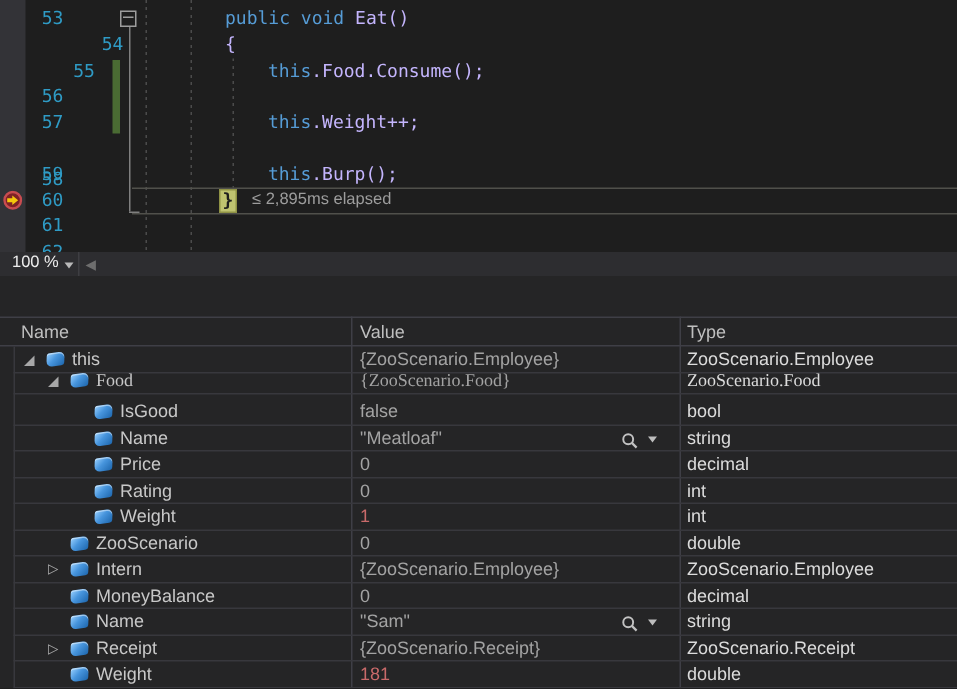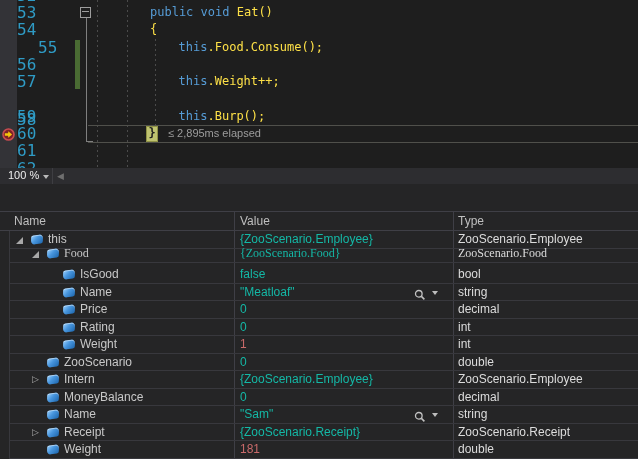--- a/index.html
+++ b/index.html
@@ -2,26 +2,26 @@
 <html><head>
 <meta charset="utf-8">
 <style>
   html,body{margin:0;padding:0;background:#1a1a1a;}
   .screen{position:relative;width:638px;height:459px;background:#252526;overflow:hidden;
           font-family:"Liberation Sans","DejaVu Sans",sans-serif;-webkit-font-smoothing:antialiased;}
 
   
   .editor{position:absolute;top:0;left:0;width:638px;height:168px;background:#1E1E1E;overflow:hidden;}
   .bpmargin{position:absolute;left:0;top:0;width:17px;height:168px;background:#333337;}
-  .lnum{position:absolute;left:17px;width:36px;height:17.3px;line-height:17.3px;text-align:left;
-        font-family:"DejaVu Sans Mono",monospace;font-size:16px;color:#2F9BC5;}
+  .lnum{position:absolute;left:17px;width:36px;height:17.3px;line-height:17.3px;text-align:center;
+        font-family:"DejaVu Sans Mono",monospace;font-size:12px;color:#2F9BC5;}
   .cline{position:absolute;height:17.3px;line-height:17.3px;font-family:"DejaVu Sans Mono",monospace;
          font-size:12px;white-space:pre;}
   .c-k{color:#569CD6;}
-  .c-p{color:#fde047;}
+  .c-p{color:#c4b5fd;}
   .guide{position:absolute;width:1px;background-image:repeating-linear-gradient(to bottom,#4B4B4B 0 2px,transparent 2px 5px);}
   .changebar{position:absolute;left:75px;width:5px;background:#4A6B33;}
   .cbox{position:absolute;left:80px;width:11px;height:11px;border:1px solid #9D9D9D;background:#1E1E1E;box-sizing:border-box;}
   .cbox::after{content:"";position:absolute;left:1px;right:1px;top:3px;height:1px;background:#9D9D9D;}
   .oline{position:absolute;left:86px;width:1px;background:#7F7F7F;}
   .otick{position:absolute;left:86px;width:7px;height:1px;background:#7F7F7F;}
   .curline{position:absolute;left:88px;right:0;height:18.3px;border-top:1px solid #50504B;border-bottom:1px solid #50504B;box-sizing:border-box;}
   .bracebox{position:absolute;left:146px;width:12px;height:16px;background:#BFC370;border:1px solid #8F9245;
             box-sizing:border-box;color:#1E1E1E;font-family:"DejaVu Sans Mono",monospace;font-size:12px;
             font-weight:bold;text-align:center;line-height:13px;}
@@ -52,21 +52,21 @@
   .leftline{position:absolute;left:9px;width:1px;top:47px;bottom:0;background:#38383D;}
   .abody{position:absolute;top:47px;left:0;right:0;bottom:0;overflow:hidden;}
   .arow{position:absolute;left:0;right:0;height:17.5px;}
   .arow::after{content:"";position:absolute;left:9px;right:0;bottom:0;height:1px;background:#38383D;}
   .exp-open{position:absolute;top:6px;width:0;height:0;border-left:7px solid transparent;border-bottom:7px solid #A8A8A8;}
   .exp-closed{position:absolute;top:2px;font-size:9px;line-height:13px;color:#ABABAB;}
   .ficon{position:absolute;top:4px;width:12px;height:9px;border-radius:2px 4px 2px 4px;
          background:linear-gradient(135deg,#9AD1FF 0%,#4795DD 45%,#1D66AD 100%);
          transform:rotate(-8deg) skewX(-10deg);box-shadow:inset 0 1px 0 rgba(255,255,255,.45);}
   .nm{position:absolute;font-size:12px;line-height:17.5px;color:#C8C8C8;white-space:pre;}
-  .val{position:absolute;left:240px;font-size:12px;line-height:17.5px;color:#14b8a6;white-space:pre;}
+  .val{position:absolute;left:240px;font-size:12px;line-height:17.5px;color:#a3a3a3;white-space:pre;}
   .val.chg{color:#C96A6A;}
   .typ{position:absolute;left:458px;font-size:12px;line-height:17.5px;color:#DCDCDC;white-space:pre;}
   .lens{position:absolute;left:414px;top:3px;width:12px;height:12px;}
   .lenscaret{position:absolute;left:432px;top:7px;width:0;height:0;border-left:3.5px solid transparent;
              border-right:3.5px solid transparent;border-top:4px solid #BDBDBD;}
 </style>
 </head>
 <body>
 
 <div class="screen">
@@ -74,21 +74,21 @@
   <div class="editor">
     <div class="bpmargin"></div>
     <div id="lines-layer">
         <div class="guide" style="left: 96.5px; top: 0px; height: 168px;"></div>
         <div class="guide" style="left: 126.5px; top: 0px; height: 168px;"></div>
         <div class="guide" style="left: 154.5px; top: 38.6px; height: 86.5px;"></div>
         <div class="lnum" style="top: -13.3px;">52</div>
         <div class="lnum" style="top: 4px;">53</div>
         <div class="cline" style="top: 4px; left: 150px;"><span class="c-k">public void </span><span class="c-p">Eat()</span></div>
         <div class="cbox" style="top: 7px;"></div>
-        <div class="lnum" style="top: 21.3px;">54</div>
+        <div class="lnum" style="top: 21.3px; padding-left: 40px;">54</div>
         <div class="cline" style="top: 21.3px; left: 150px;"><span class="c-p">{</span></div>
         <div class="lnum" style="top: 38.6px; padding-left: 21px;">55</div>
         <div class="cline" style="top: 38.6px; left: 178.6px;"><span class="c-k">this</span><span class="c-p">.Food.Consume();</span></div>
         <div class="lnum" style="top: 55.9px;">56</div>
         <div class="lnum" style="top: 73.2px;">57</div>
         <div class="cline" style="top: 73.2px; left: 178.6px;"><span class="c-k">this</span><span class="c-p">.Weight++;</span></div>
         <div class="lnum" style="top: 90.5px; margin-top: 20px;">58</div>
         <div class="lnum" style="top: 107.8px;">59</div>
         <div class="cline" style="top: 107.8px; left: 178.6px;"><span class="c-k">this</span><span class="c-p">.Burp();</span></div>
         <div class="lnum" style="top: 125.1px;">60</div>

